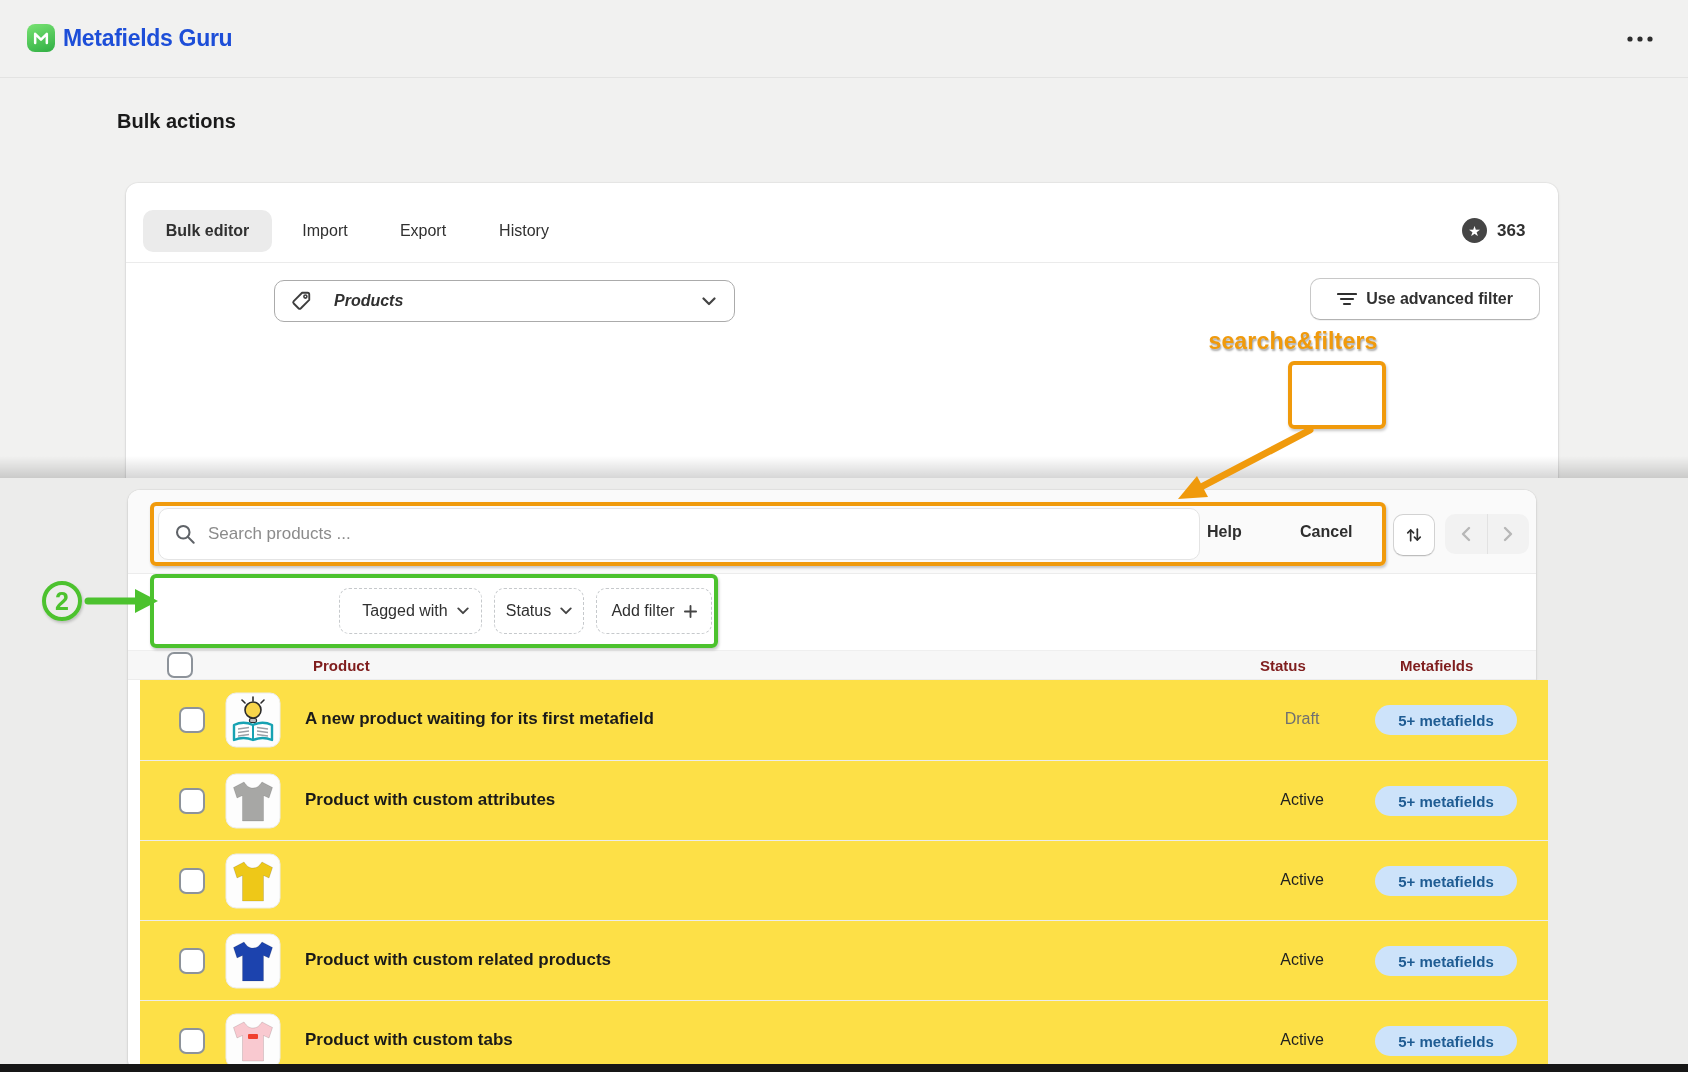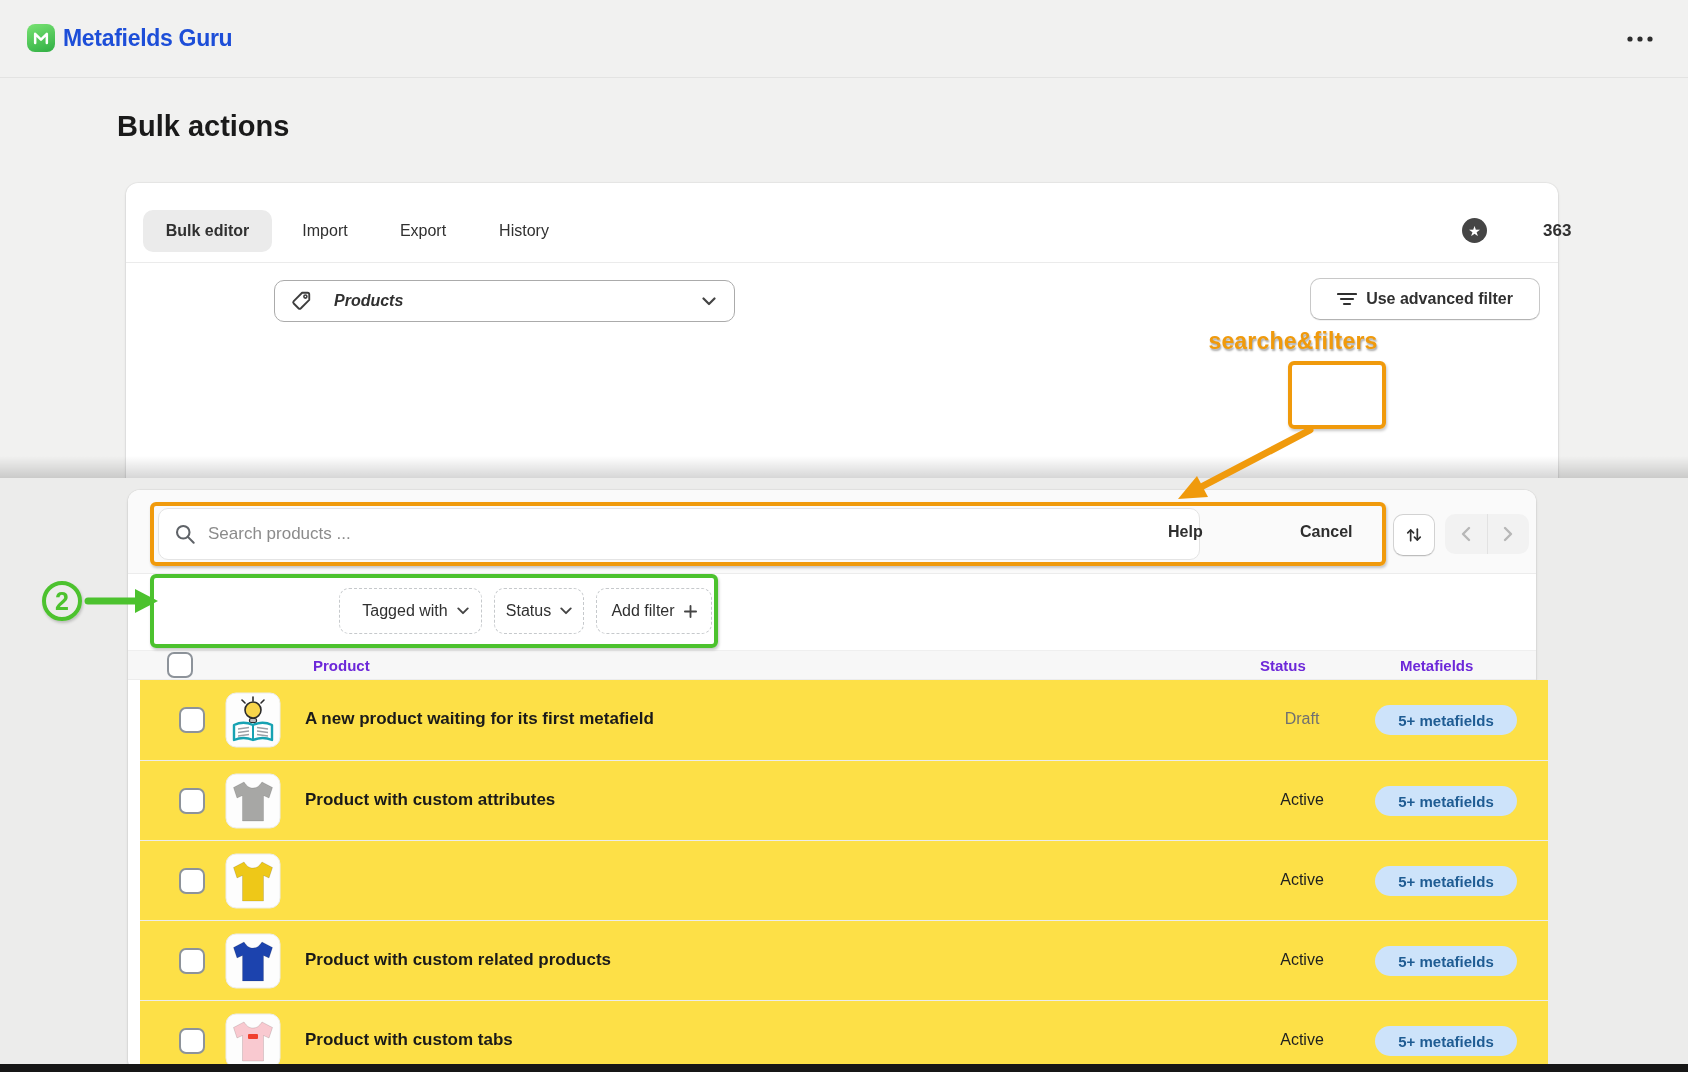--- a/index.html
+++ b/index.html
@@ -13,42 +13,42 @@
   .abs{position:absolute;}
   
   #top-section{position:absolute;left:0;top:0;width:1688px;height:478px;overflow:hidden;background:#f1f1f0;}
   #seam-shadow{position:absolute;left:0;top:456px;width:1688px;height:22px;
     background:linear-gradient(rgba(0,0,0,0),rgba(0,0,0,0.16));}
   #topbar-divider{position:absolute;left:0;top:77px;width:1688px;height:1px;background:#e3e3e2;}
   #app-logo{left:27px;top:24px;width:28px;height:28px;border-radius:8px;
     background:linear-gradient(160deg,#79e373,#2fae43);display:flex;align-items:center;justify-content:center;}
   #app-name{left:63px;top:24px;font-size:23px;font-weight:700;color:#1d4ed8;letter-spacing:-0.3px;line-height:28px;}
   #topbar-menu{left:1618px;top:26px;width:44px;height:26px;display:flex;align-items:center;justify-content:center;cursor:pointer;}
-  #page-title{left:117px;top:110px;font-size:29px;font-weight:700;color:#1a1a1a;}
+  #page-title{left:117px;top:110px;font-size:20px;font-weight:700;color:#1a1a1a;}
   .card{background:#fff;border-radius:12px;box-shadow:0 1px 3px rgba(0,0,0,0.12),0 0 0 1px rgba(0,0,0,0.03);}
   #bulk-card{left:126px;top:183px;width:1432px;height:420px;}
   .tab{height:42px;line-height:42px;text-align:center;font-size:16px;font-weight:500;color:#303030;border-radius:10px;cursor:pointer;}
   .tab.selected{background:#ebebeb;font-weight:600;}
   #credits{display:flex;align-items:center;gap:10px;}
   #credits-star{width:25px;height:25px;border-radius:50%;background:#454545;color:#fff;
     display:flex;align-items:center;justify-content:center;font-size:13px;}
-  #credits-count{font-size:17px;font-weight:700;color:#303030;margin-left:46px;}
+  #credits-count{font-size:17px;font-weight:700;color:#303030;}
   .row-divider{position:absolute;left:0;width:100%;height:1px;background:#ebebeb;}
   .btn{background:#fff;border:1px solid #c8c8c8;border-bottom-color:#b3b3b3;border-radius:10px;
     box-shadow:0 1px 0 rgba(0,0,0,0.05);display:flex;align-items:center;justify-content:center;gap:9px;cursor:pointer;}
   #resource-select{left:148px;top:97px;width:459px;height:40px;border:1px solid #ababab;border-radius:10px;
     background:#fff;display:flex;align-items:center;cursor:pointer;}
   #resource-select .lbl{font-size:16px;font-weight:600;color:#303030;margin-left:22px;font-style:italic;}
   #advanced-filter-btn{left:1184px;top:95px;width:228px;height:40px;font-size:16px;font-weight:600;color:#303030;}
   .icon-btn{position:absolute;background:#fff;border:1px solid #d2d2d2;border-bottom-color:#bdbdbd;border-radius:10px;
     box-shadow:0 1px 0 rgba(0,0,0,0.05);display:flex;align-items:center;justify-content:center;cursor:pointer;}
   .pager{position:absolute;background:#f2f2f2;border-radius:10px;display:flex;}
   .pager .pg{flex:1;display:flex;align-items:center;justify-content:center;cursor:pointer;}
   .pager .pg:first-child{border-right:1px solid #e2e2e2;}
-  .th{position:absolute;font-size:15px;font-weight:600;color:#6d28d9;}
+  .th{position:absolute;font-size:15px;font-weight:600;color:#7f1d1d;}
   .checkbox{position:absolute;width:26px;height:26px;background:#fff;border:2px solid #8d939a;border-radius:7px;box-sizing:border-box;cursor:pointer;}
   
   #bottom-section{position:absolute;left:0;top:478px;width:1688px;height:742px;background:#ececeb;}
   #results-panel{left:128px;top:12px;width:1408px;height:582px;border-radius:12px;}
   #search-row{position:absolute;left:0;top:0;width:1408px;height:84px;background:#fafafa;border-radius:12px 12px 0 0;border-bottom:1px solid #ececec;box-sizing:border-box;}
   #search-input-wrap{position:absolute;left:30px;top:18px;width:1042px;height:52px;background:#fff;border:1px solid #e4e4e4;border-radius:10px;box-sizing:border-box;display:flex;align-items:center;}
   #search-placeholder{color:#8b8b8b;font-size:17px;margin-left:12px;}
   .link-btn{position:absolute;top:24px;height:36px;line-height:36px;font-size:16px;font-weight:600;color:#2e2e2e;cursor:pointer;}
   #chips-row{position:absolute;left:0;top:84px;width:1408px;height:76px;background:#fff;}
   .chip{position:absolute;top:14px;height:46px;box-sizing:border-box;border:1px dashed #c6c9cc;border-radius:10px;background:#fff;
@@ -139,21 +139,21 @@
   <div class="abs card" id="results-panel">
 
     <div id="search-row">
       <div id="search-input-wrap">
         <svg width="22" height="22" viewBox="0 0 19 19" style="margin-left:15px;">
           <circle cx="8" cy="8" r="5.4" fill="none" stroke="#5f6368" stroke-width="1.8"></circle>
           <line x1="12.2" y1="12.2" x2="17" y2="17" stroke="#5f6368" stroke-width="1.8" stroke-linecap="round"></line>
         </svg>
         <span id="search-placeholder">Search products ...</span>
       </div>
-      <div class="link-btn" style="left:1040px;">Help</div>
+      <div class="link-btn" style="left:1079px;">Help</div>
       <div class="link-btn" style="left:1172px;">Cancel</div>
 
       <div class="icon-btn" style="left:1265px;top:24px;width:40px;height:40px;">
         <svg width="20" height="20" viewBox="0 0 24 24">
           <line x1="8" y1="19" x2="8" y2="6" stroke="#2f2f2f" stroke-width="2" stroke-linecap="round"></line>
           <polyline points="4.5,9.5 8,6 11.5,9.5" fill="none" stroke="#2f2f2f" stroke-width="2" stroke-linecap="round" stroke-linejoin="round"></polyline>
           <line x1="16" y1="5" x2="16" y2="18" stroke="#2f2f2f" stroke-width="2" stroke-linecap="round"></line>
           <polyline points="12.5,14.5 16,18 19.5,14.5" fill="none" stroke="#2f2f2f" stroke-width="2" stroke-linecap="round" stroke-linejoin="round"></polyline>
         </svg>
       </div>

